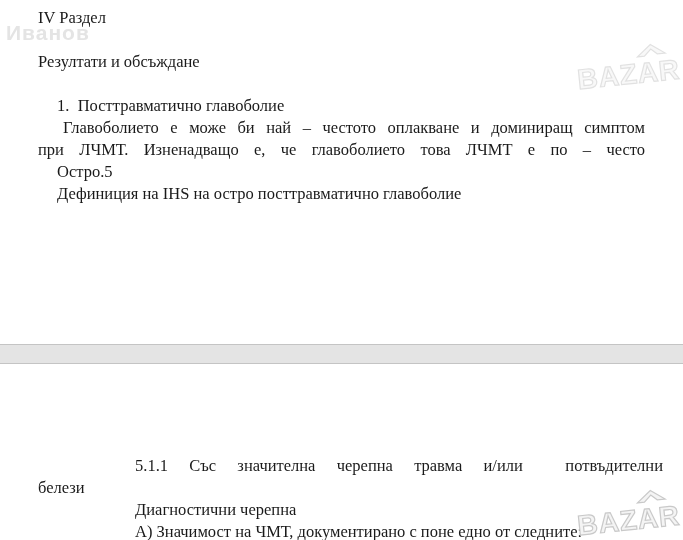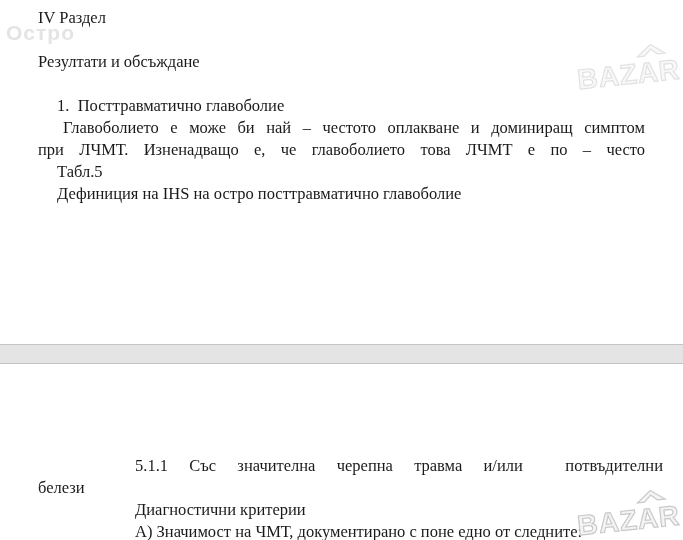--- a/index.html
+++ b/index.html
@@ -57,50 +57,50 @@
   #bazar-top{right:2px;top:42px;opacity:0.55;}
   #bazar-bottom{right:2px;top:488px;opacity:0.95;}
 </style>
 </head>
 <body>
 
 <div id="viewport">
 
   <div class="page" id="page1">
 
-    <span id="wm-owner">Остро</span>
+    <span id="wm-owner">Иванов</span>
 
     <svg class="bazar" id="bazar-top" width="106" height="52" viewBox="0 0 106 52">
       <g transform="rotate(-6 53 30)">
         <path d="M64 16 L78 5 L92 15 L84 15 L78 9.5 L71 16 Z" fill="#f4f4f4" stroke="#c9c9c9" stroke-width="1.2"></path>
         <text x="2" y="42" font-family="Liberation Sans, sans-serif" font-weight="bold" font-size="28" letter-spacing="1" fill="#f4f4f4" stroke="#c9c9c9" stroke-width="1.2">BAZAR</text>
       </g>
     </svg>
 
     <div class="textblock">
       <div class="tline">IV Раздел</div>
       <div class="spacer"></div>
       <div class="tline">Резултати и обсъждане</div>
       <div class="spacer"></div>
       <div class="tline ind19">1.&nbsp; Посттравматично главоболие</div>
       <div class="tline just pindent">Главоболието е може би най – честото оплакване и доминиращ симптом</div>
       <div class="tline just">при ЛЧМТ. Изненадващо е, че главоболието това ЛЧМТ е по – често</div>
-      <div class="tline ind19">Табл.5</div>
+      <div class="tline ind19">Остро.5</div>
       <div class="tline ind19">Дефиниция на IHS на остро посттравматично главоболие</div>
     </div>
   </div>
 
   <div id="page-divider"></div>
 
   <div class="page" id="page2">
 
     <div id="page2-block">
       <div class="tline just ind97">5.1.1 Със значителна черепна травма и/или &nbsp;потвъдителни</div>
       <div class="tline">белези</div>
-      <div class="tline ind97">Диагностични критерии</div>
+      <div class="tline ind97">Диагностични черепна</div>
       <div class="tline ind97">А) Значимост на ЧМТ, документирано с поне едно от следните:</div>
     </div>
 
     <svg class="bazar" id="bazar-bottom" width="106" height="52" viewBox="0 0 106 52" style="top:auto;position:absolute;right:2px;top:-236px;">
     </svg>
   </div>
 
   <svg class="bazar" id="bazar-bottom2" width="106" height="52" viewBox="0 0 106 52" style="right:2px;top:488px;">
     <g transform="rotate(-6 53 30)">
       <path d="M64 16 L78 5 L92 15 L84 15 L78 9.5 L71 16 Z" fill="#f4f4f4" stroke="#c9c9c9" stroke-width="1.2"></path>

